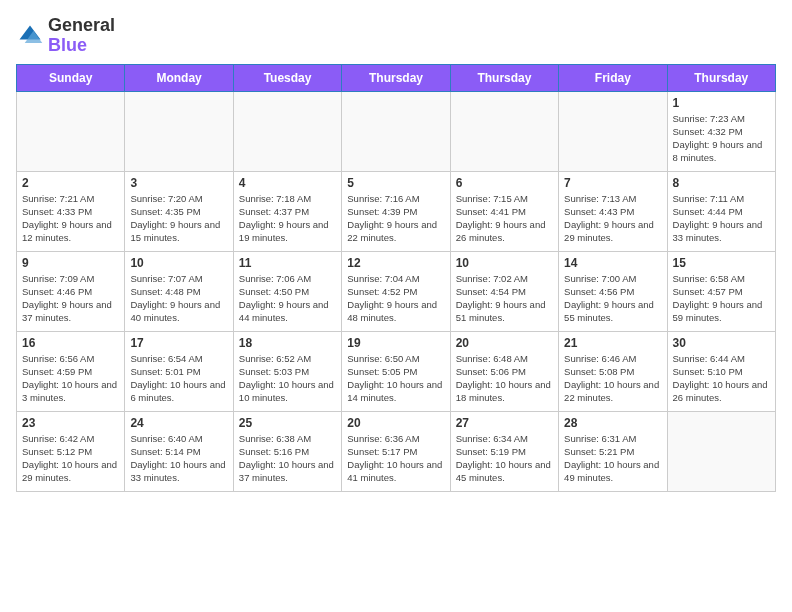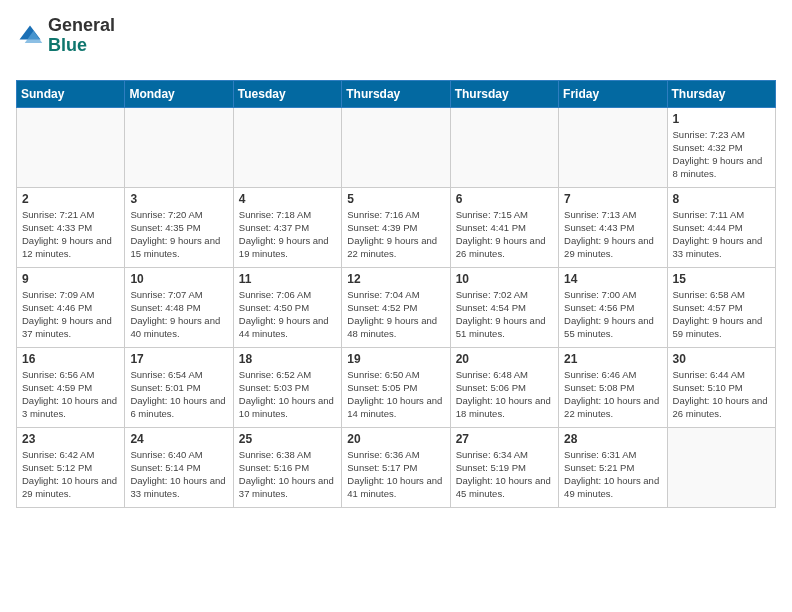--- a/index.html
+++ b/index.html
@@ -7,34 +7,34 @@
       font-family: Arial, sans-serif;
       background: #fff;
       width: 792px;
       min-height: 612px;
       padding: 16px;
     }
     .header-area {
       display: flex;
       align-items: flex-start;
       justify-content: space-between;
-      margin-bottom: 24px;
+      margin-bottom: 8px;
     }
     .logo {
       display: flex;
       align-items: center;
       gap: 4px;
     }
     .logo-text {
       font-size: 18px;
       font-weight: bold;
       line-height: 1.1;
     }
     .logo-general { color: #333; }
-    .logo-blue { color: #0f766e; }
+    .logo-blue { color: #8b5cf6; }
     .logo-icon {
       width: 28px;
       height: 28px;
     }
     .title-area {
       text-align: right;
     }
     .month-title {
       font-size: 32px;
       font-weight: bold;
@@ -43,24 +43,24 @@
     .location-subtitle {
       font-size: 14px;
       color: #444;
     }
     .calendar-table {
       width: 100%;
       border-collapse: collapse;
       font-size: 11px;
     }
     .calendar-table th {
-      background-color: #0369a1;
+      background-color: #8b5cf6;
       color: #fff;
       padding: 6px 4px;
-      text-align: left;
+      text-align: center;
       font-size: 12px;
       font-weight: bold;
       border: 1px solid #2e7dc0;
     }
     .calendar-table td {
       border: 1px solid #ccc;
       vertical-align: top;
       padding: 4px 5px;
       width: calc(100% / 7);
       height: 80px;

